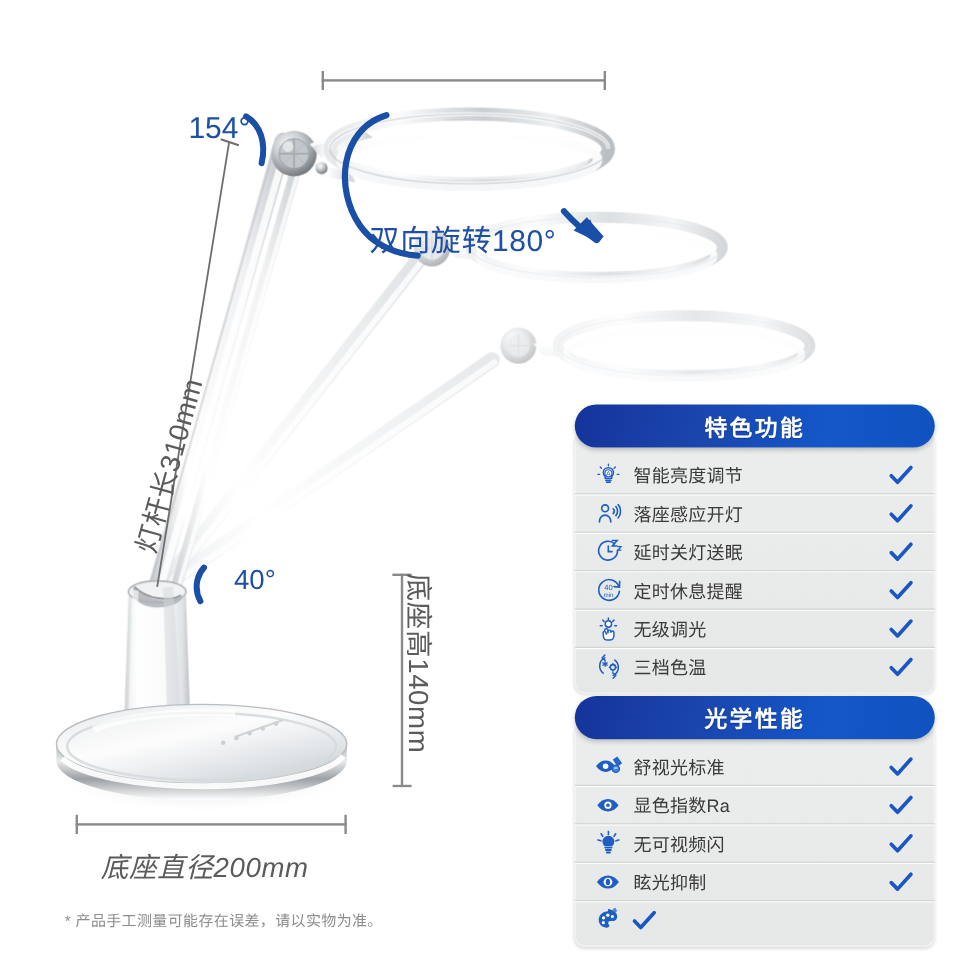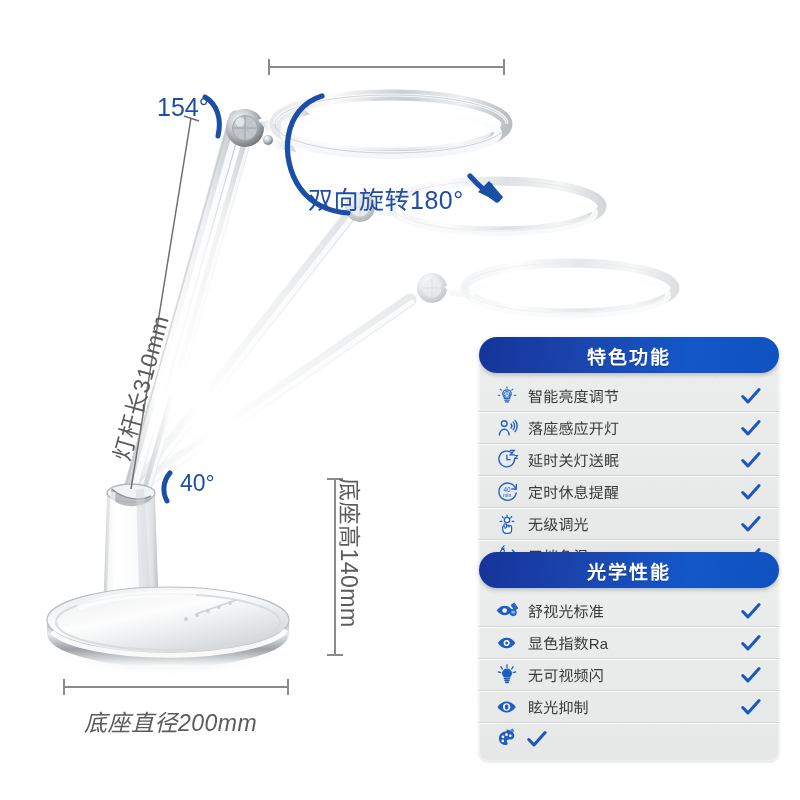--- a/index.html
+++ b/index.html
@@ -35,21 +35,21 @@
   }
   .dim-label-vert{
     transform:rotate(90deg);transform-origin:left top;
   }
 
   
   .ann-blue{
     position:absolute;color:#1f4fa3;white-space:nowrap;
   }
   .ann-135{font-size:25px;}
-  .ann-40{font-size:23px;}
+  .ann-40{font-size:23px;margin-left:15px;}
   .ann-180{font-size:25px;letter-spacing:.5px;}
 
   
   .footnote{
     position:absolute;color:#8d8d8d;font-size:12.5px;white-space:nowrap;
     letter-spacing:.3px;
   }
 
   
   .panel{
@@ -308,20 +308,21 @@
 
   <div class="dim-cap-v" style="left:63px;top:679px;"></div>
   <div class="dim-line-h" style="left:63px;top:686px;width:226px;"></div>
   <div class="dim-cap-v" style="left:287px;top:679px;"></div>
   <div class="dim-label" style="left:84px;top:704px;font-style:italic;">底座直径200mm</div>
 
   <div class="ann-blue ann-135" style="left:157px;top:93px;">154°</div>
   <div class="ann-blue ann-40" style="left:180px;top:470px;">40°</div>
   <div class="ann-blue ann-180" style="left:308px;top:168px;margin-top:12px;">双向旋转180°</div>
 
+  <div class="footnote" style="left:54px;top:757px;">* 产品手工测量可能存在误差，请以实物为准。</div>
 
   <div class="panel" style="left:479px;top:337px;">
     <div class="panel-header">
       <span class="panel-header-text">特色功能</span>
     </div>
     <div class="panel-body">
 
       <div class="row">
         <span class="row-icon">
           <svg width="22" height="22" viewBox="0 0 24 24" fill="none" stroke="#1f5fc4" stroke-width="1.4" stroke-linecap="round">
@@ -424,21 +425,21 @@
         <span class="row-check">
           <svg width="22" height="20" viewBox="0 0 26 22">
               <path d="M3.2 11.6 L9.4 18 L22.6 3.4" fill="none" stroke="#1a56c4" stroke-width="3.6" stroke-linecap="round" stroke-linejoin="round"></path>
             </svg>
         </span>
       </div>
 
     </div>
   </div>
 
-  <div class="panel" style="left:479px;top:552px;">
+  <div class="panel" style="left:479px;top:580px;">
     <div class="panel-header">
       <span class="panel-header-text">光学性能</span>
     </div>
     <div class="panel-body">
 
       <div class="row">
         <span class="row-icon">
           <svg width="23" height="22" viewBox="0 0 26 24" fill="none" stroke="#1f5fc4" stroke-width="1.3" stroke-linecap="round">
             <path d="M1.6 11.4c2.4-3.2 5.2-4.8 8.2-4.8s5.8 1.6 8.2 4.8c-2.4 3.2-5.2 4.8-8.2 4.8s-5.8-1.6-8.2-4.8z" fill="#1f5fc4" stroke="#1f5fc4"></path>
             <circle cx="9.8" cy="11.4" r="2.6" fill="#ffffff" stroke="none"></circle>

